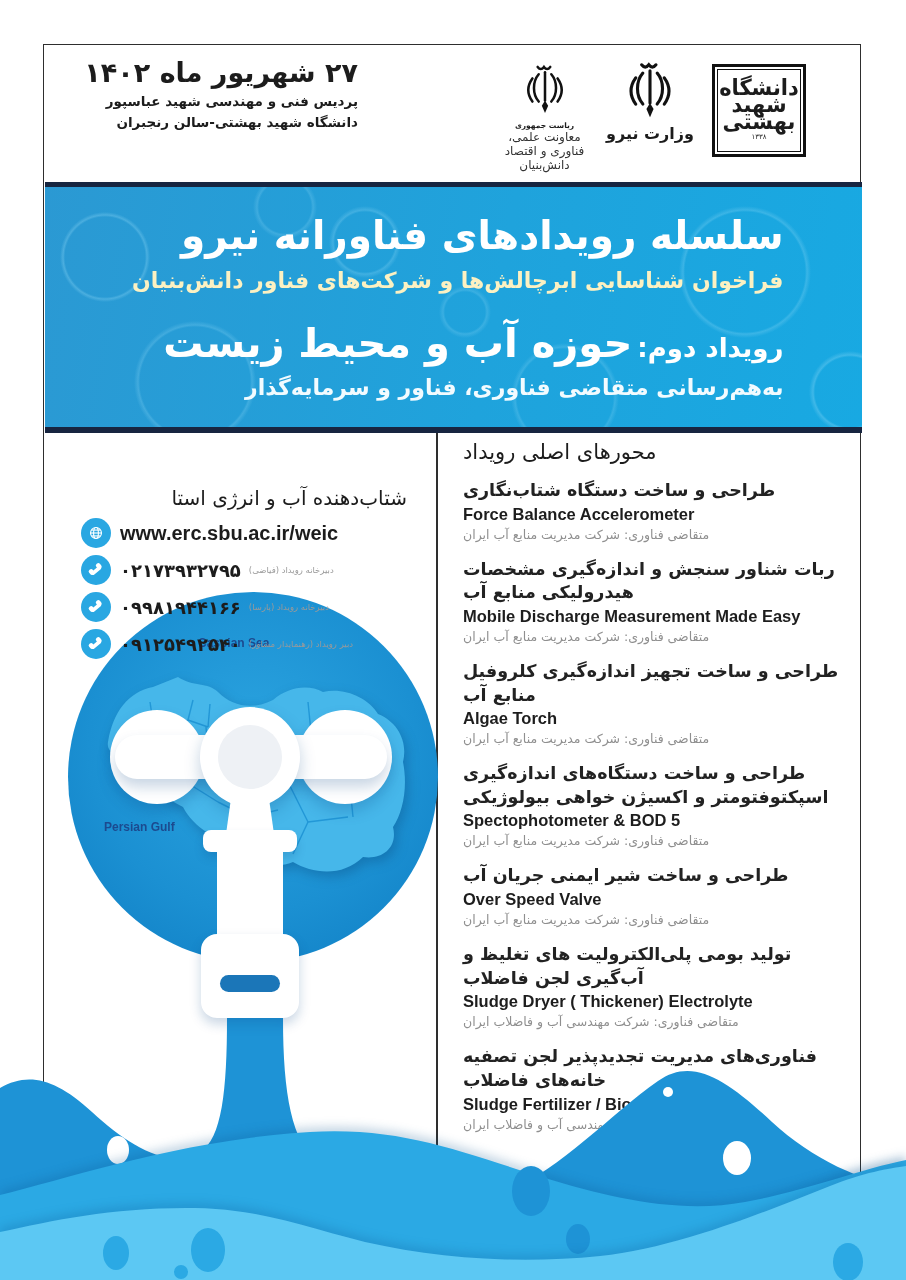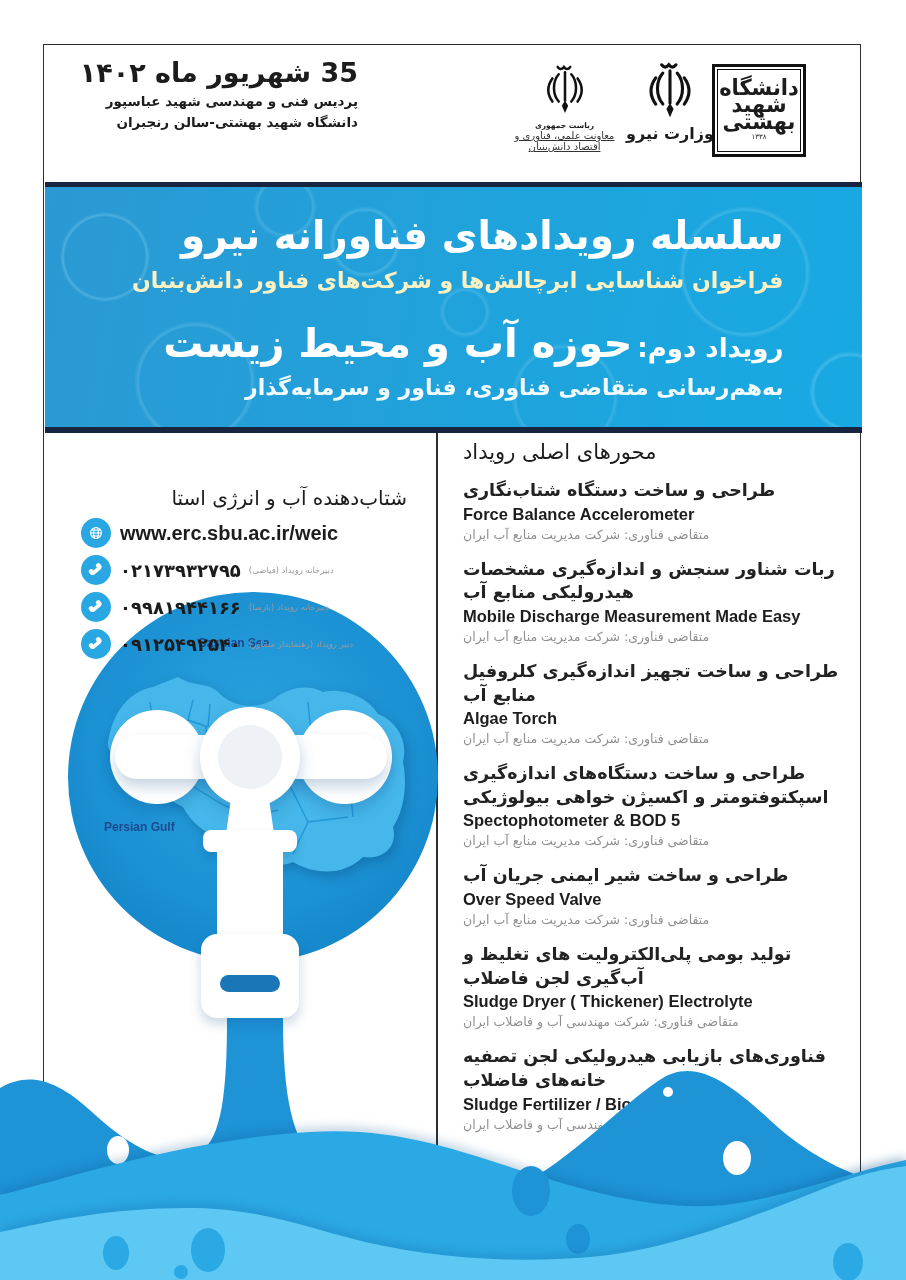--- a/index.html
+++ b/index.html
@@ -10,27 +10,27 @@
   .frame{position:absolute;left:43px;top:44px;width:818px;height:1190px;
          border:1.5px solid #2e2e2e;box-sizing:border-box;z-index:0;}
   .col-sep{position:absolute;left:436px;top:433px;width:1.5px;height:782px;background:#2e2e2e;z-index:0;}
 
   
   .hdr-text{position:absolute;left:58px;top:57px;width:300px;direction:rtl;text-align:right;z-index:2;}
   .hdr-date{font-size:27px;font-weight:bold;margin-bottom:3px;}
   .hdr-time{font-size:20px;font-weight:bold;margin-bottom:7px;}
   .hdr-venue{font-size:13.5px;font-weight:bold;line-height:1.55;}
 
-  .logo{position:absolute;z-index:2;text-align:center;padding-left:20px;}
+  .logo{position:absolute;z-index:2;text-align:center;}
   .logo-presidency{left:492px;top:62px;width:105px;}
   .logo-ministry{left:600px;top:60px;width:100px;}
   .emblem{display:block;margin:0 auto;}
   .logo-cap-big{font-size:16px;font-weight:bold;margin-top:2px;}
   .logo-cap-sm1{font-size:7.5px;font-weight:bold;margin-top:3px;}
-  .logo-cap-sm2{font-size:10px;color:#333;text-decoration:underline;}
+  .logo-cap-sm2{font-size:12px;color:#333;}
   .logo-sbu{left:712px;top:64px;width:94px;height:93px;border:3.5px solid #111;box-sizing:border-box;background:#fff;}
   .sbu-inner{position:absolute;left:2px;top:2px;right:2px;bottom:2px;border:1.2px solid #111;
              display:flex;flex-direction:column;align-items:center;justify-content:center;}
   .sbu-cal{font-weight:bold;font-size:21px;line-height:0.82;letter-spacing:-1px;transform:scaleY(1.05);}
   .sbu-year{font-size:7px;margin-top:2px;letter-spacing:1px;}
 
   
   .banner{position:absolute;left:44.5px;top:182px;width:817px;height:251px;box-sizing:border-box;
           background:linear-gradient(100deg,#2b99d3 0%,#1fa3dc 55%,#18a9e2 100%);
           border-top:5px solid #172540;border-bottom:6px solid #172540;z-index:2;}
@@ -102,21 +102,21 @@
 </style>
 </head>
 <body>
 
 <div class="poster">
 
   <div class="frame"></div>
   <div class="col-sep"></div>
 
   <div class="hdr-text">
-    <div class="hdr-date">35 شهریور ماه ۱۴۰۲</div>
+    <div class="hdr-date">۲۷ شهریور ماه ۱۴۰۲</div>
     <div class="hdr-venue">
       <div>پردیس فنی و مهندسی شهید عباسپور</div>
       <div>دانشگاه شهید بهشتی-سالن رنجبران</div>
     </div>
   </div>
 
   <div class="logo logo-presidency">
     <svg class="emblem" width="42" height="56" viewBox="0 0 40 52">
       <g stroke="#111" stroke-width="2.4" fill="none" stroke-linecap="round">
         <path d="M13 4 c2 2.6 4 2.6 6 0 c2 2.6 4 2.6 6 0"></path>
@@ -305,21 +305,21 @@
       <div class="t-fa">طراحی و ساخت شیر ایمنی جریان آب</div>
       <div class="t-en">Over Speed Valve</div>
       <div class="t-app">متقاضی فناوری: شرکت مدیریت منابع آب ایران</div>
     </div>
     <div class="topic">
       <div class="t-fa">تولید بومی پلی‌الکترولیت های تغلیظ و آب‌گیری لجن فاضلاب</div>
       <div class="t-en">Sludge Dryer ( Thickener) Electrolyte</div>
       <div class="t-app">متقاضی فناوری: شرکت مهندسی آب و فاضلاب ایران</div>
     </div>
     <div class="topic">
-      <div class="t-fa">فناوری‌های بازیابی هیدرولیکی لجن تصفیه خانه‌های فاضلاب</div>
+      <div class="t-fa">فناوری‌های مدیریت تجدیدپذیر لجن تصفیه خانه‌های فاضلاب</div>
       <div class="t-en">Sludge Fertilizer / Biogas</div>
       <div class="t-app">متقاضی فناوری: شرکت مهندسی آب و فاضلاب ایران</div>
     </div>
   </div>
 
   <svg class="waves" viewBox="0 0 906 280">
     <path class="wave-dark" d="M0,88 C28,72 55,78 92,112 C128,145 168,170 200,152
          C222,139 227,90 227,18 L283,18 C283,95 292,142 318,163
          C352,190 420,208 485,197 C545,187 605,118 658,81
          C692,57 725,78 772,122 C812,159 862,182 906,188

